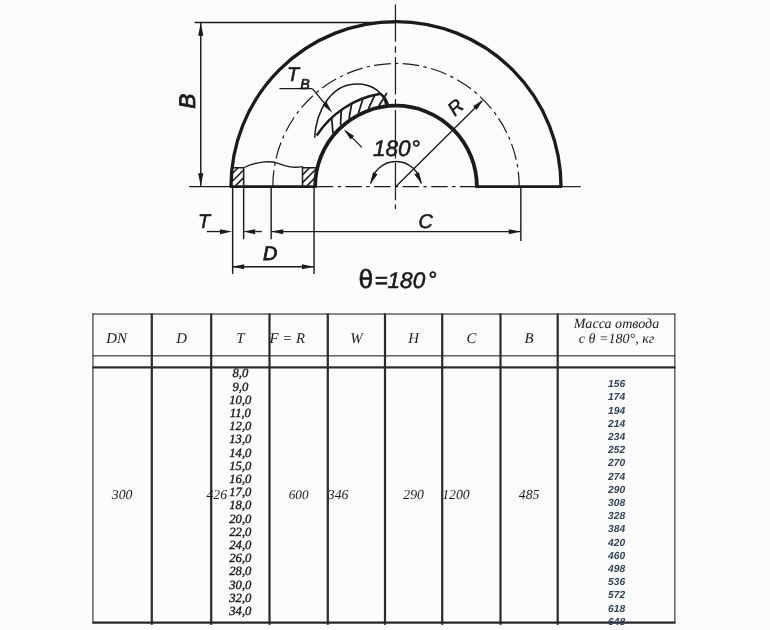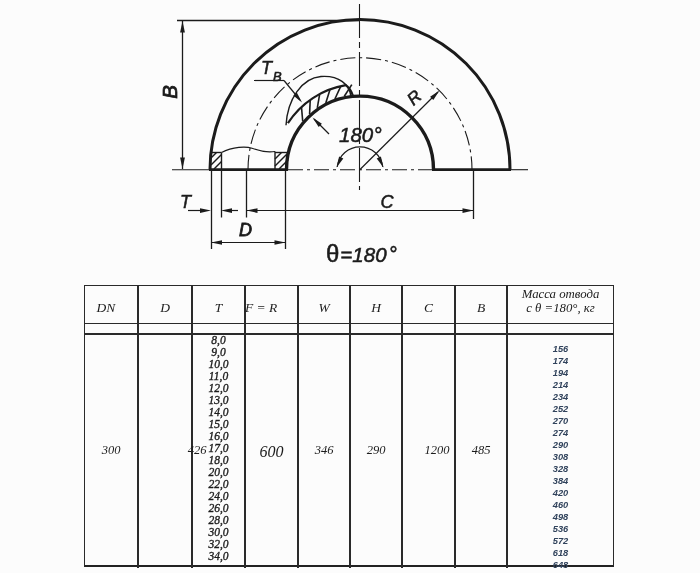--- a/index.html
+++ b/index.html
@@ -175,25 +175,25 @@
   <div class="cell" style="left:371px;top:15px;width:52px;text-align:center;font-size:13.5px;">B</div>
 
   <div class="cell" style="left:423px;top:3px;width:107px;text-align:center;font-size:12.8px;line-height:13.5px;">Масса отвода<br>с θ =180°, кг</div>
 
   <div class="cell" style="left:0;top:158px;width:54px;text-align:center;font-size:12.5px;">300</div>
 
   <div class="cell" style="left:54px;top:158px;width:54px;text-align:center;font-size:12.5px;margin-left:32px;">426</div>
 
   <div class="cell" style="left:108px;top:48.6px;width:53px;text-align:center;font-size:11.5px;line-height:12px;-webkit-text-stroke:0.35px #1c1c1c;">8,0<br>9,0<br>10,0<br>11,0<br>12,0<br>13,0<br>14,0<br>15,0<br>16,0<br>17,0<br>18,0<br>20,0<br>22,0<br>24,0<br>26,0<br>28,0<br>30,0<br>32,0<br>34,0</div>
 
-  <div class="cell" style="left:161px;top:158px;width:53px;text-align:center;font-size:16px;">600</div>
+  <div class="cell" style="left:161px;top:158px;width:53px;text-align:center;font-size:12px;">600</div>
 
-  <div class="cell" style="left:214px;top:158px;width:52px;text-align:center;font-size:12.5px;">346</div>
+  <div class="cell" style="left:214px;top:158px;width:52px;font-size:12.5px;">346</div>
 
   <div class="cell" style="left:266px;top:158px;width:52px;text-align:center;font-size:12.5px;">290</div>
 
-  <div class="cell" style="left:318px;top:158px;width:70px;text-align:center;font-size:12.5px;">1200</div>
+  <div class="cell" style="left:318px;top:158px;width:70px;text-align:left;font-size:12.5px;">1200</div>
 
   <div class="cell" style="left:371px;top:158px;width:52px;text-align:center;font-size:12.5px;">485</div>
 
   <div class="cell" style="left:423px;top:58px;width:107px;text-align:center;font-size:9.3px;line-height:12px;font-weight:bold;font-family:'Liberation Sans',sans-serif;color:#31435c;">156<br>174<br>194<br>214<br>234<br>252<br>270<br>274<br>290<br>308<br>328<br>384<br>420<br>460<br>498<br>536<br>572<br>618<br>648</div>
 </div>
 </div>
 
 </body></html>

